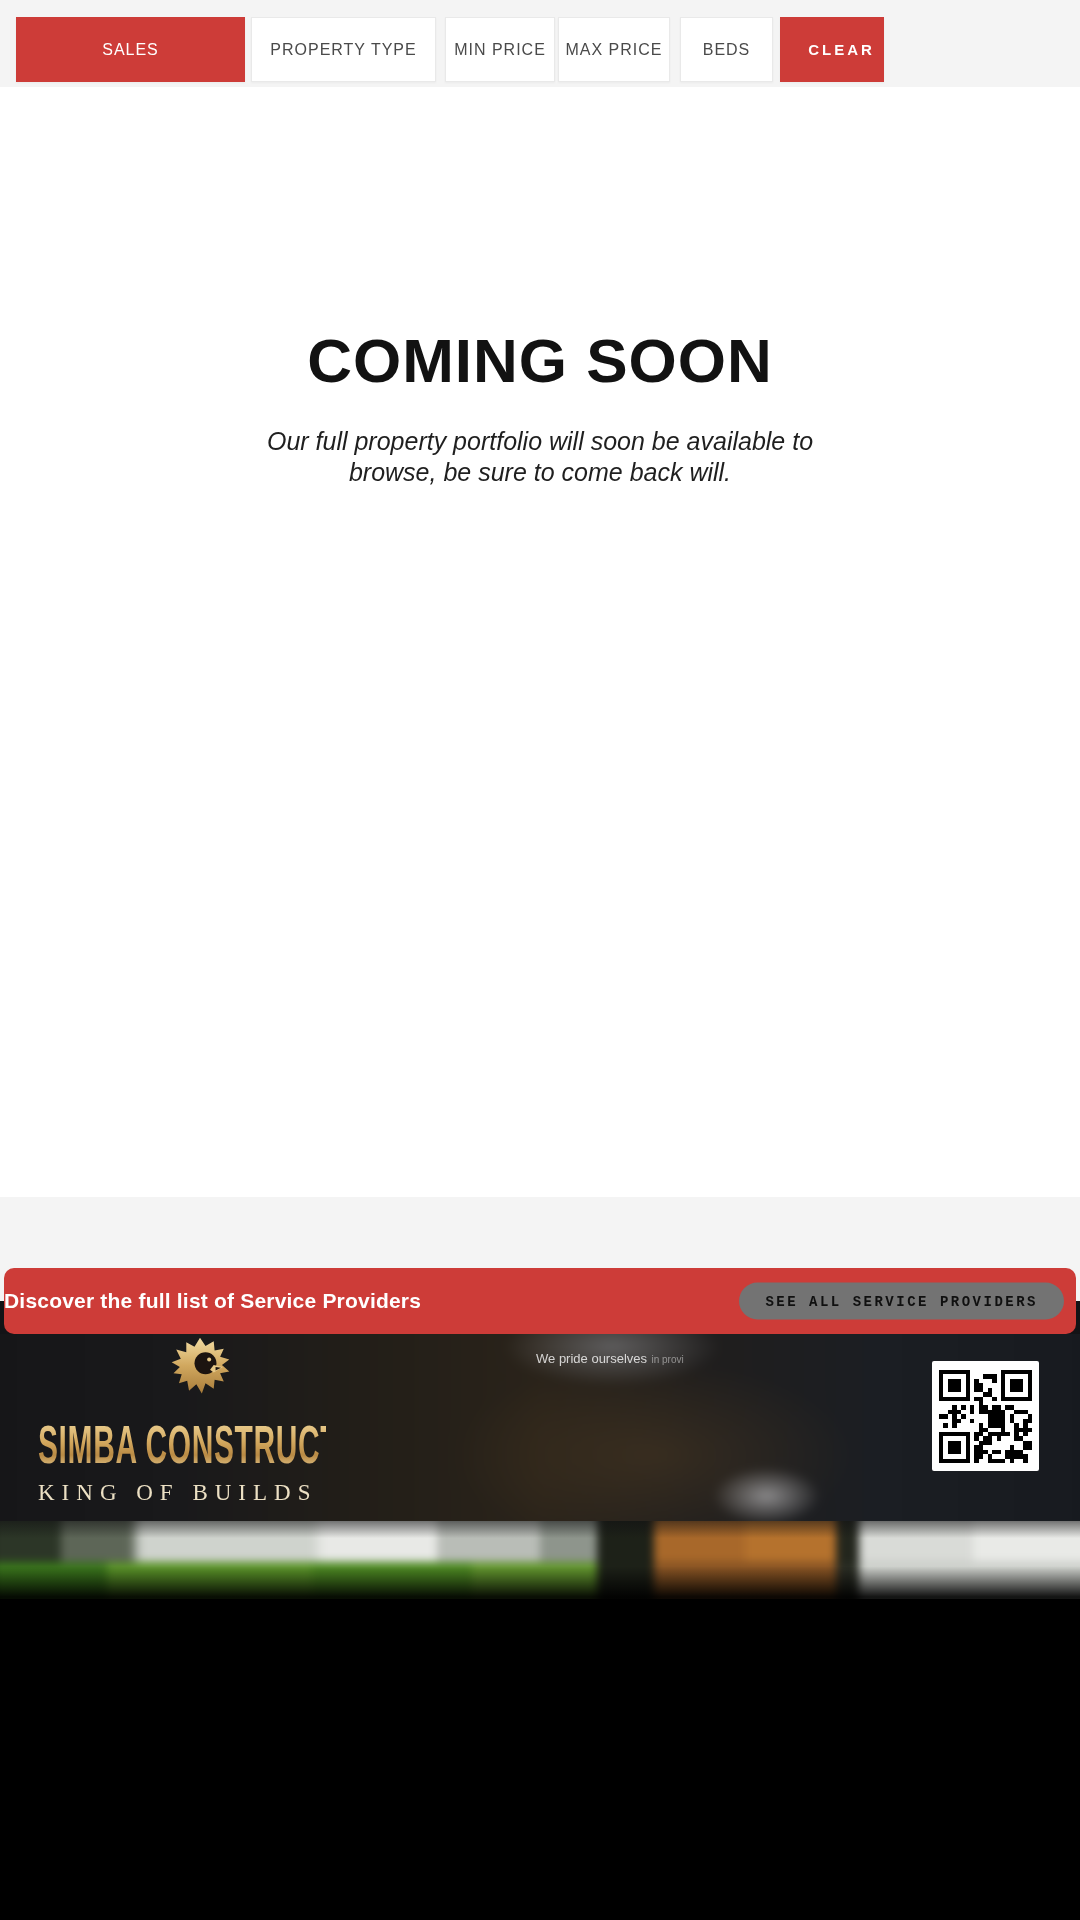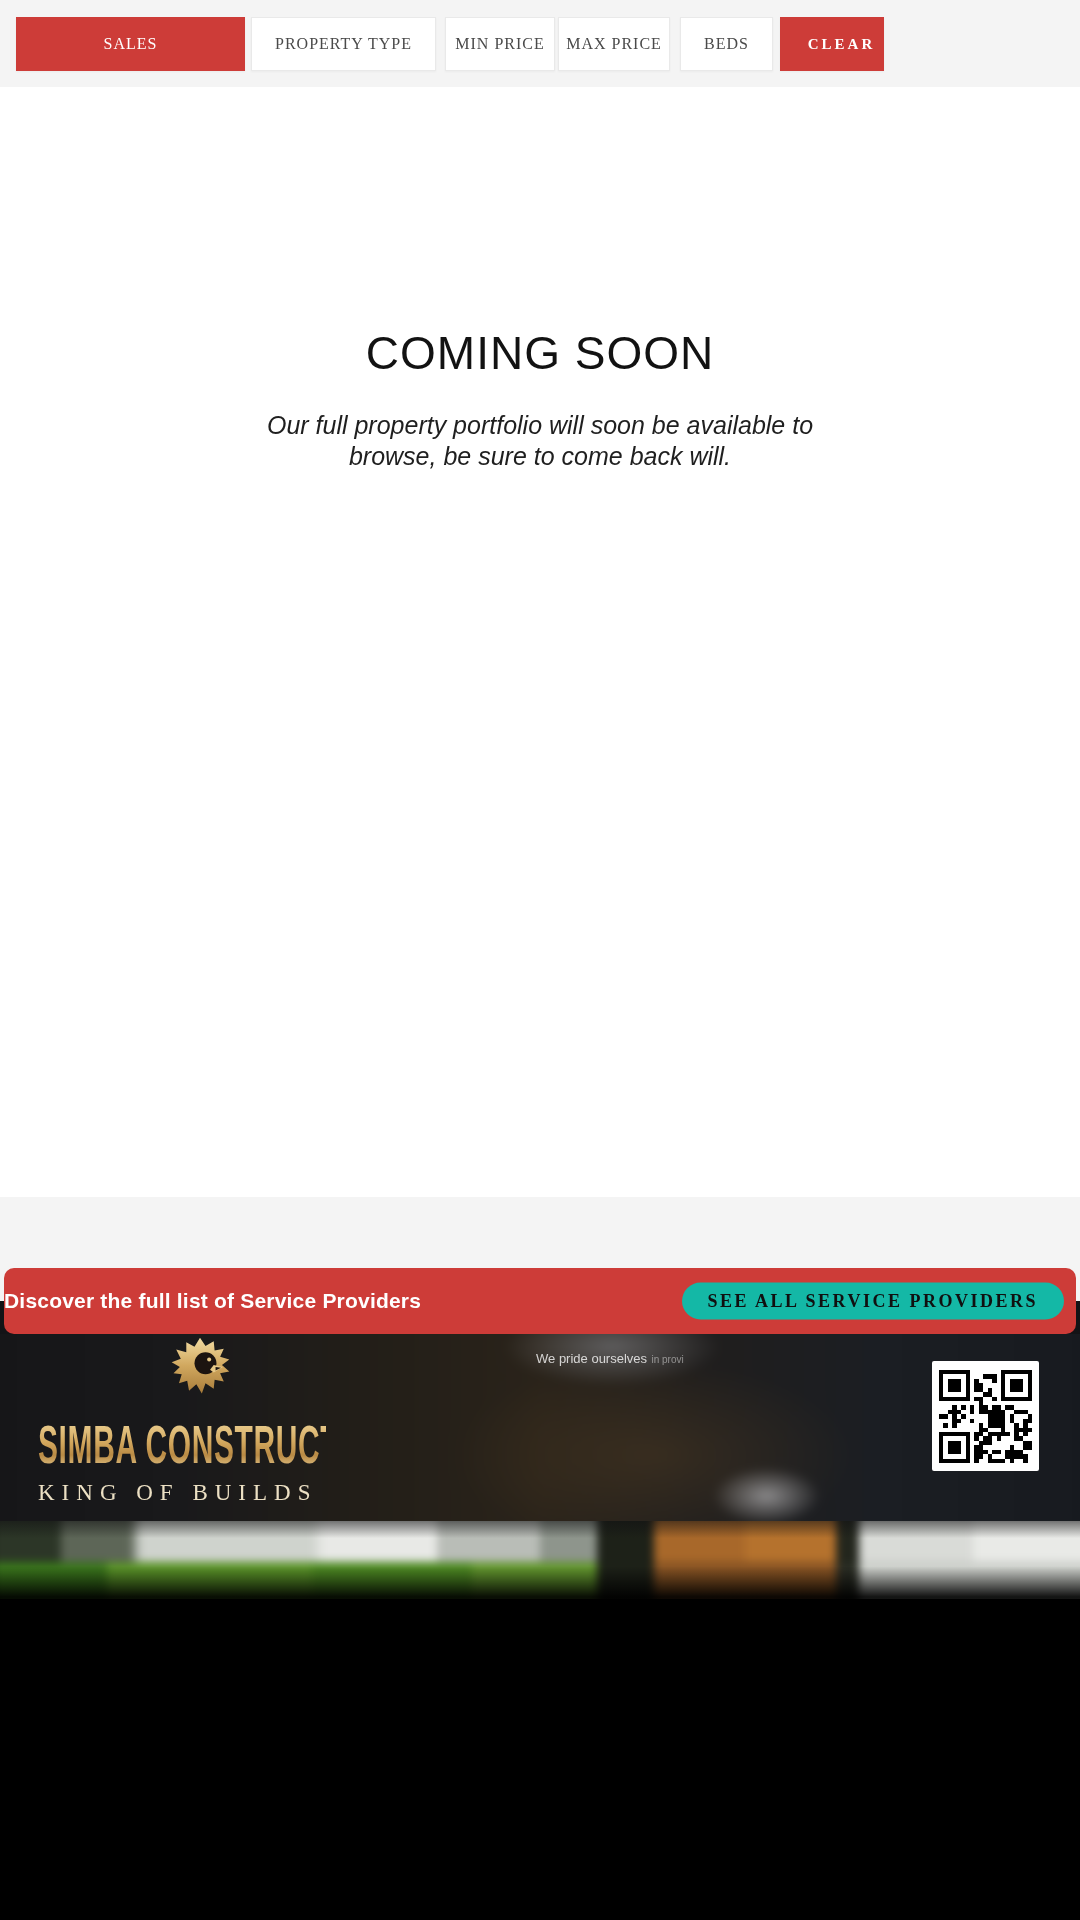--- a/index.html
+++ b/index.html
@@ -6,56 +6,56 @@
   body{
     width:1080px;height:1920px;overflow:hidden;background:#fff;position:relative;
     font-family:"Liberation Sans", sans-serif;
   }
   
   .topbar{
     height:87px;background:#f4f4f4;display:flex;align-items:flex-start;
     padding:17px 0 0 16px;box-sizing:border-box;
   }
   .fbtn{
-    height:54px;border:1px solid #e9e9e9;background:#fff;color:#4a4a4a;
-    font-family:Liberation Serif, serif;font-size:16px;letter-spacing:1px;
+    height:65px;border:1px solid #e9e9e9;background:#fff;color:#4a4a4a;
+    font-family:Liberation Sans, sans-serif;font-size:16px;letter-spacing:1px;
     display:flex;align-items:center;justify-content:center;box-sizing:border-box;
     cursor:pointer;box-shadow:0 1px 2px rgba(0,0,0,0.04);padding:0;white-space:nowrap;
   }
   .fbtn.red{background:#cd3c38;border-color:#cd3c38;color:#fff;}
   .fbtn.clear{font-weight:700;letter-spacing:3px;font-size:15px;}
   .w-sales{width:229px;margin-right:6px;}
   .w-ptype{width:185px;margin-right:9px;}
   .w-area{width:182px;margin-right:8px;}
   .w-min{width:110px;margin-right:3px;}
   .w-max{width:112px;margin-right:10px;}
   .w-beds{width:93px;margin-right:7px;}
   .w-clear{width:104px;padding-left:19px;}
   
   .main{height:1110px;background:#fff;text-align:center;box-sizing:border-box;padding-top:243px;}
   .main h1{
-    margin:0;font-size:46px;font-weight:400;letter-spacing:1px;color:#121212;line-height:1;
+    margin:0;font-size:62px;font-weight:700;letter-spacing:1px;color:#121212;line-height:1;
   }
   .main .msg{margin-top:34px;font-size:25px;color:#1f1f1f;line-height:1.22;font-style:italic;}
   
   .spacer{height:71px;background:#f4f4f4;}
   
   .banner-wrap{
     height:66px;background:linear-gradient(#f4f4f4 0 50%, #131316 50% 100%);
   }
   .banner{
     height:66px;margin:0 4px;border-radius:10px;background:#cd3c38;position:relative;
     display:flex;align-items:center;box-sizing:border-box;padding-left:0;
   }
   .banner .btext{color:#fff;font-size:21px;font-weight:700;letter-spacing:0.2px;}
   .pill{
     position:absolute;right:12px;top:50%;transform:translateY(-50%);
-    height:37px;border-radius:19px;background:#14b8a6;border:none;cursor:pointer;
+    height:37px;border-radius:19px;background:#737373;border:none;cursor:pointer;
     display:flex;align-items:center;padding:0 26px;
-    font-family:Liberation Serif, serif;font-size:18px;font-weight:800;letter-spacing:2.5px;color:#101010;
+    font-family:Liberation Mono, monospace;font-size:14px;font-weight:800;letter-spacing:2.5px;color:#101010;
     white-space:nowrap;
   }
   
   .ad{position:relative;height:586px;background:#000;overflow:hidden;}
   .photo-main{position:absolute;left:0;top:0;width:1080px;height:187px;overflow:hidden;background:#1a1a1d;}
   .photo-main::before{
     content:"";position:absolute;inset:-10px;transform:scale(1.03);filter:blur(4px);
     background:
       radial-gradient(ellipse 150px 55px at 620px 25px, rgba(150,152,158,0.5), transparent 70%),
       radial-gradient(ellipse 75px 40px at 770px 170px, rgba(222,222,226,0.55), transparent 70%),

